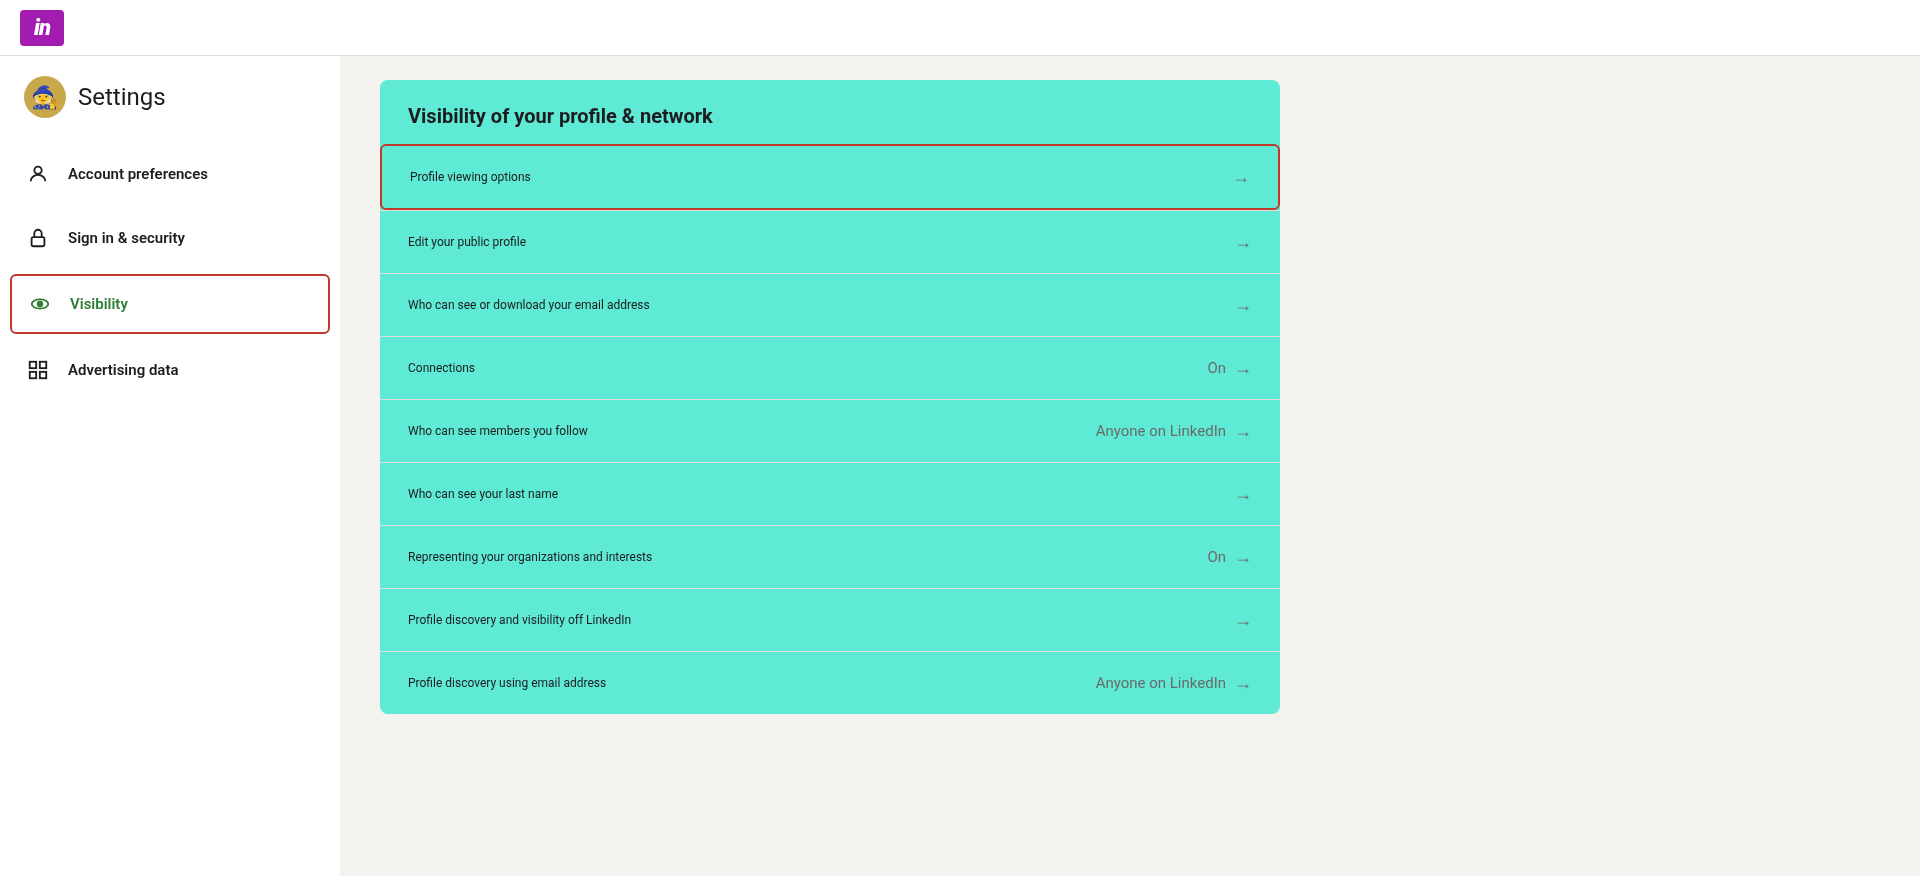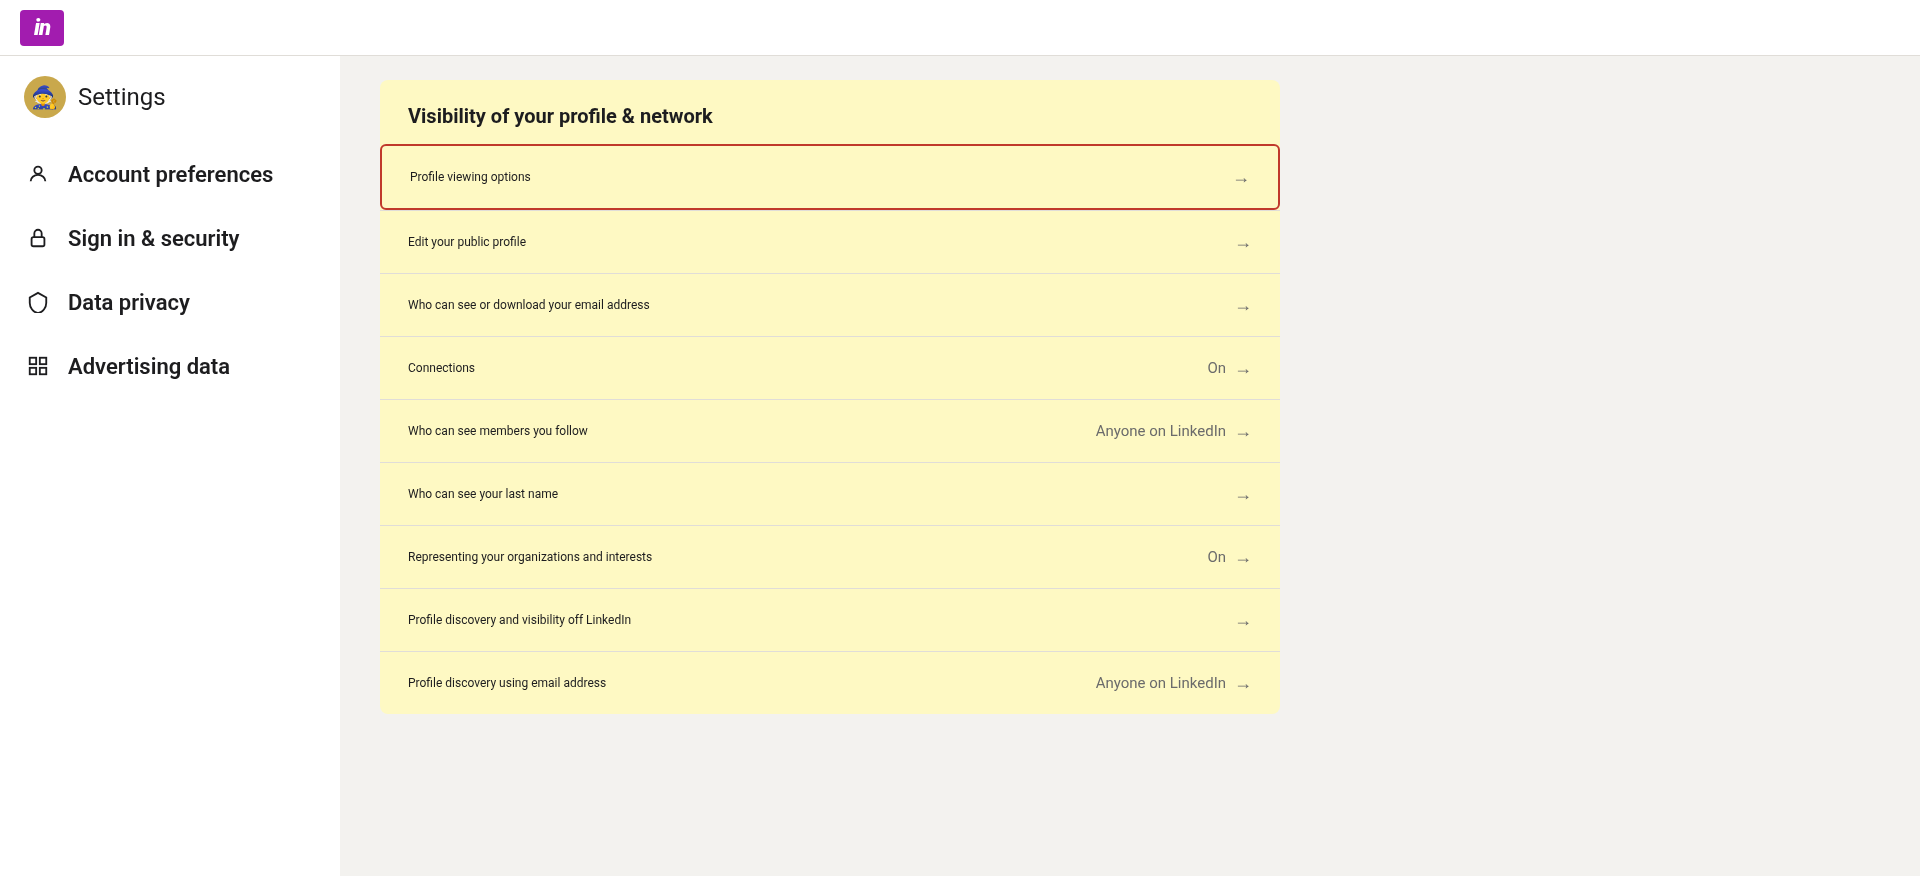--- a/index.html
+++ b/index.html
@@ -102,21 +102,21 @@
       padding: 14px 14px;
       color: #2e7d32;
     }
 
     .sidebar-item.active .sidebar-item-label {
       color: #2e7d32;
       font-weight: 600;
     }
 
     .sidebar-item-label {
-      font-size: 22px;
+      font-size: 15px;
       font-weight: 600;
       color: #1d1d1f;
     }
 
     .icon-wrapper {
       width: 28px;
       height: 28px;
       display: flex;
       align-items: center;
       justify-content: center;
@@ -124,21 +124,21 @@
     }
 
     
     .content-area {
       flex: 1;
       padding: 24px 40px;
       background: #f3f2ef;
     }
 
     .content-card {
-      background: #fef9c3;
+      background: #5eead4;
       border-radius: 8px;
       overflow: hidden;
       max-width: 900px;
     }
 
     .section-title {
       font-size: 20px;
       font-weight: 700;
       color: #1d1d1f;
       padding: 24px 28px 16px 28px;
@@ -212,30 +212,31 @@
       <li class="sidebar-item">
         <div class="icon-wrapper">
           <svg width="22" height="22" viewBox="0 0 24 24" fill="none" stroke="#1d1d1f" stroke-width="2">
             <rect x="5" y="11" width="14" height="10" rx="2"></rect>
             <path d="M8 11V7a4 4 0 0 1 8 0v4"></path>
           </svg>
         </div>
         <span class="sidebar-item-label">Sign in &amp; security</span>
       </li>
 
-
-
-      <li class="sidebar-item">
+      <li class="sidebar-item active">
         <div class="icon-wrapper">
-          <svg width="22" height="22" viewBox="0 0 24 24" fill="none" stroke="#1d1d1f" stroke-width="2">
-            <path d="M12 2L3 7v6c0 5.25 3.75 10.15 9 11.25C17.25 23.15 21 18.25 21 13V7L12 2z"></path>
+          <svg width="22" height="22" viewBox="0 0 24 24" fill="none" stroke="#2e7d32" stroke-width="2">
+            <ellipse cx="12" cy="12" rx="9" ry="5"></ellipse>
+            <circle cx="12" cy="12" r="2.5" fill="#2e7d32"></circle>
           </svg>
         </div>
-        <span class="sidebar-item-label">Data privacy</span>
+        <span class="sidebar-item-label">Visibility</span>
       </li>
+
+
 
       <li class="sidebar-item">
         <div class="icon-wrapper">
           <svg width="22" height="22" viewBox="0 0 24 24" fill="none" stroke="#1d1d1f" stroke-width="2">
             <rect x="3" y="3" width="7" height="7"></rect>
             <rect x="14" y="3" width="7" height="7"></rect>
             <rect x="3" y="14" width="7" height="7"></rect>
             <rect x="14" y="14" width="7" height="7"></rect>
           </svg>
         </div>

